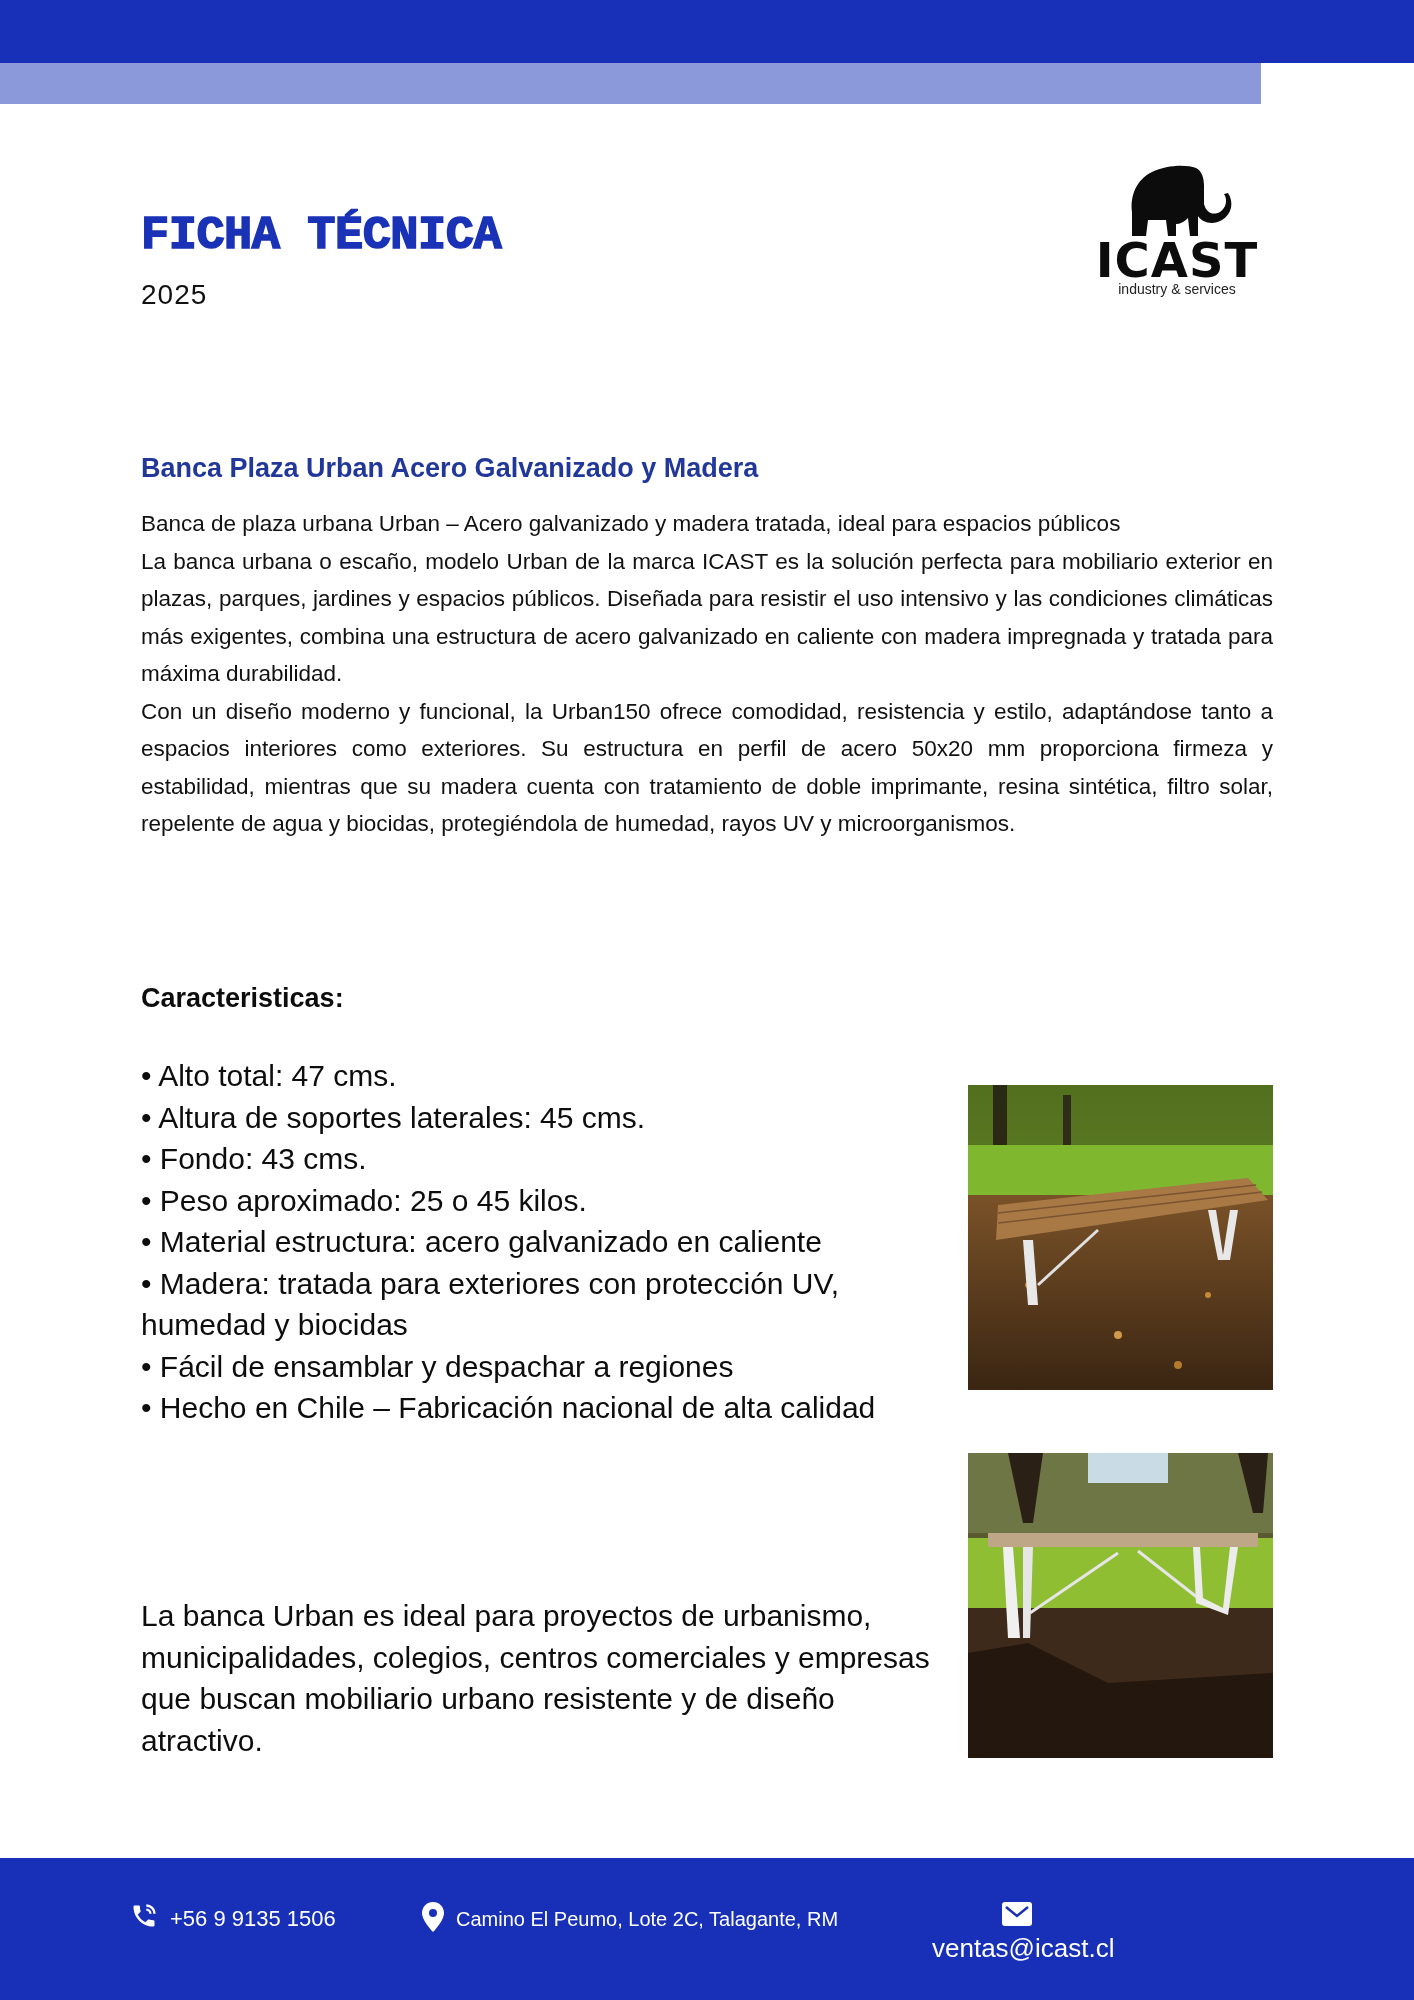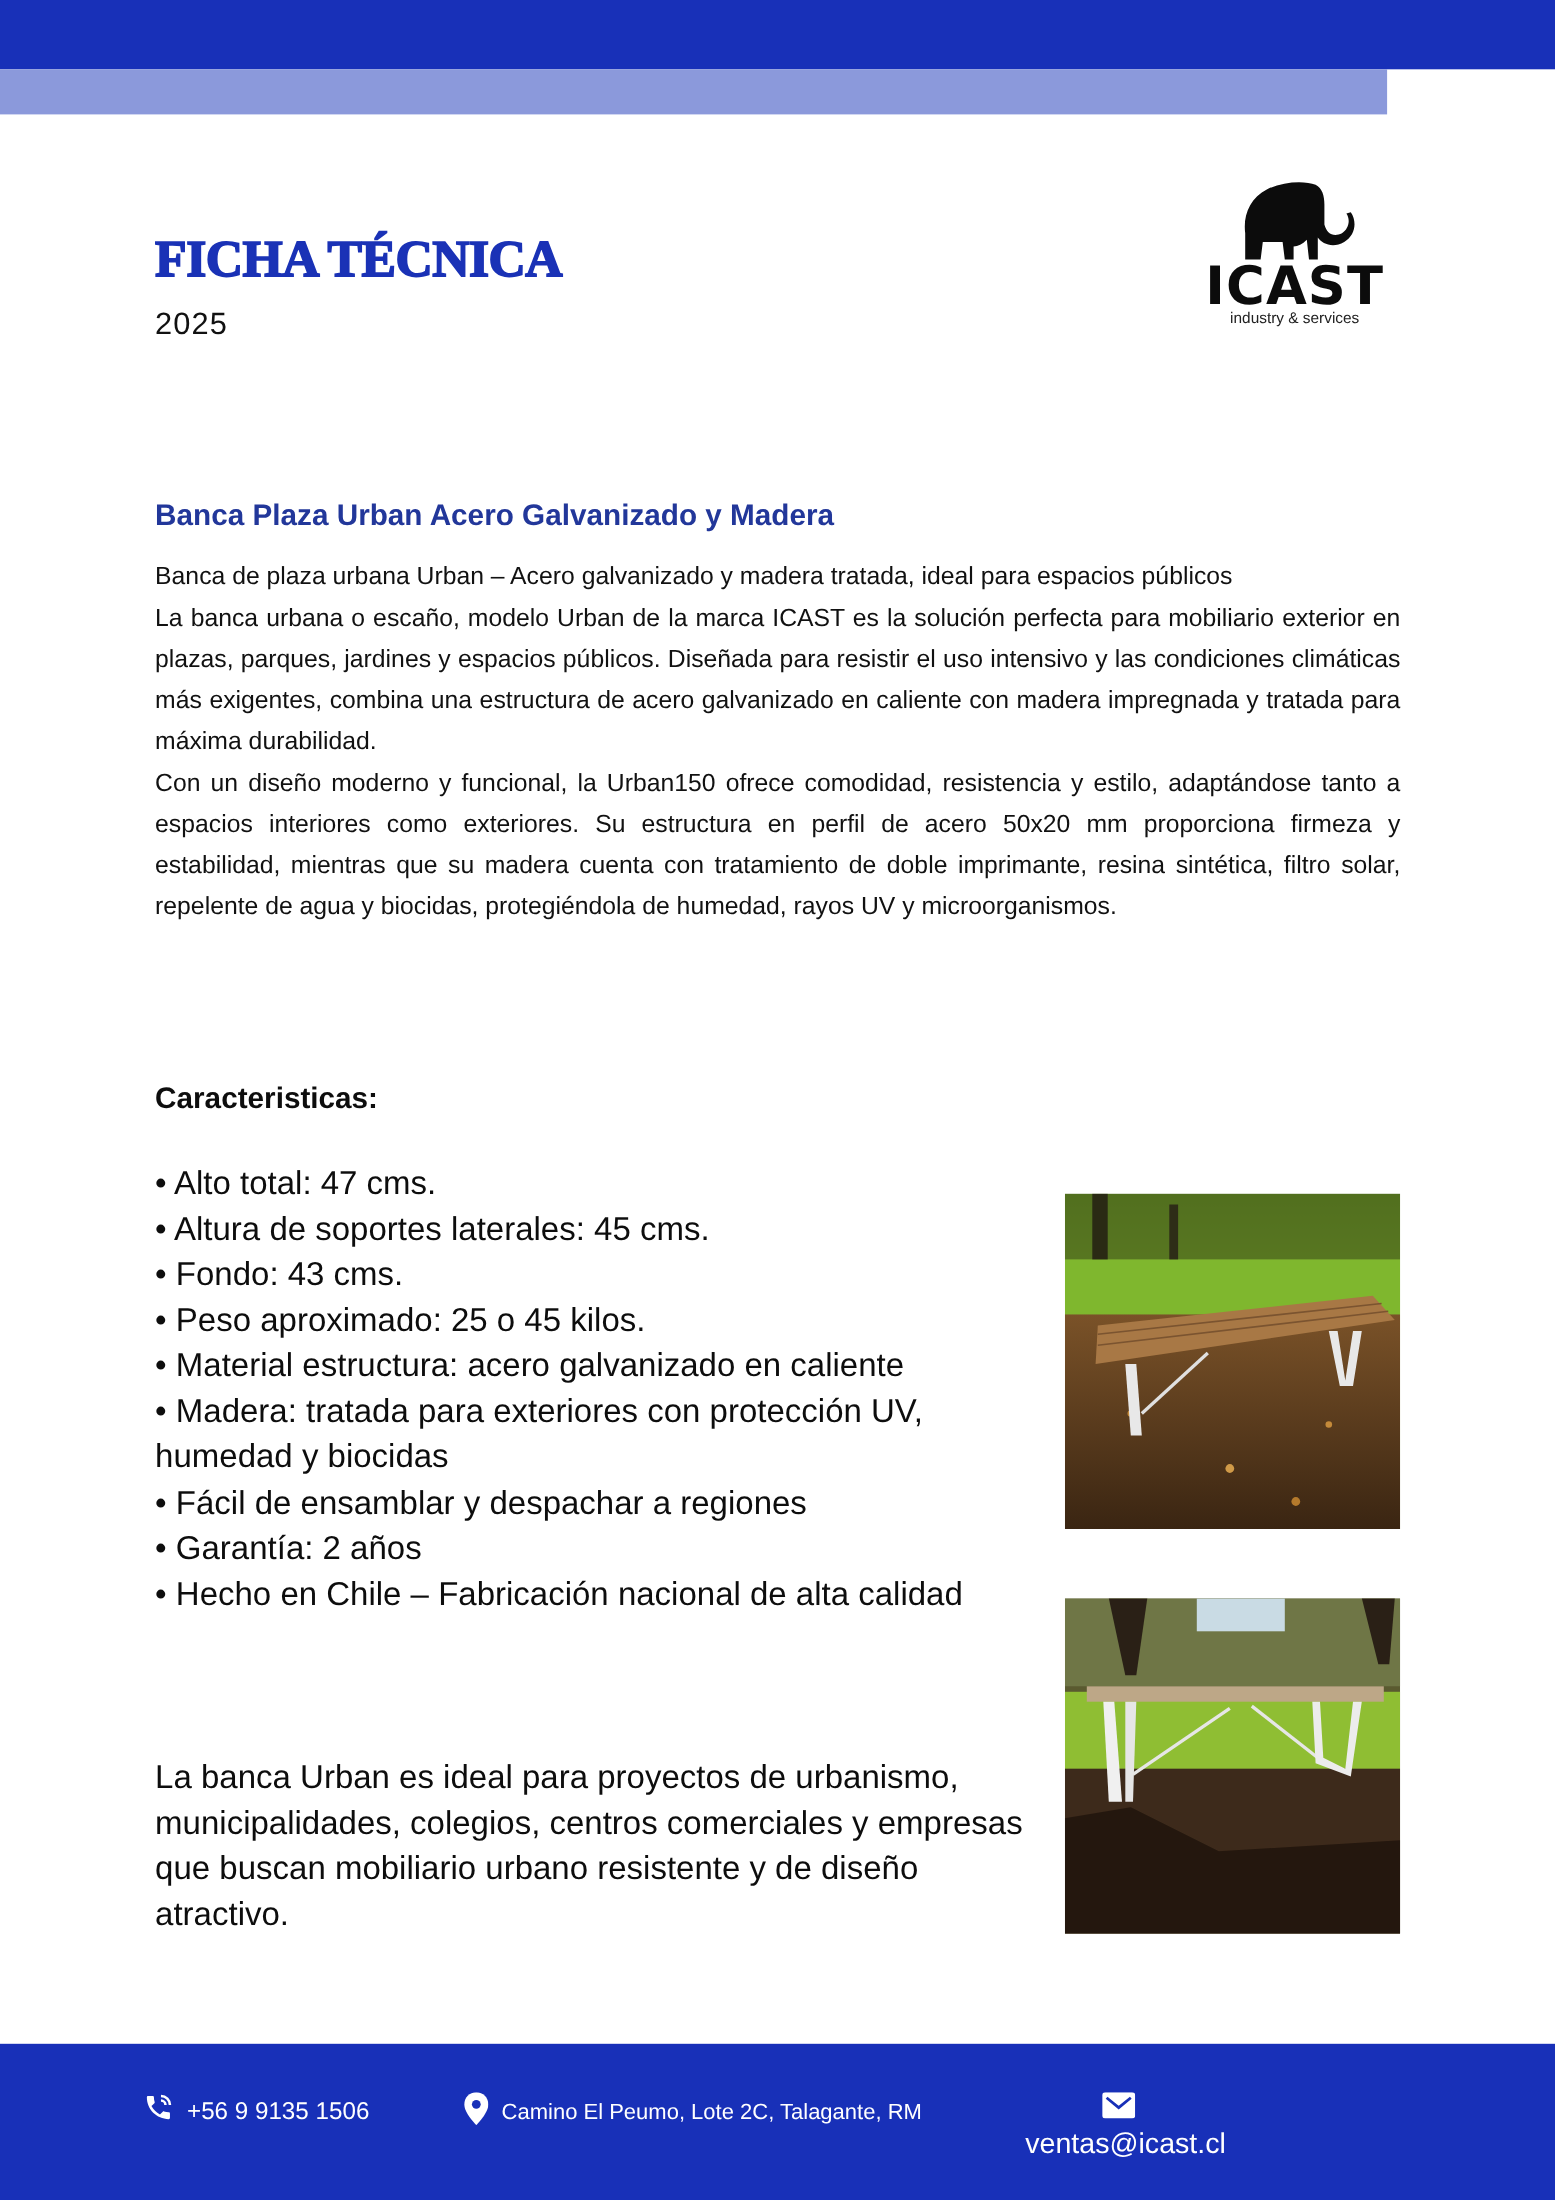--- a/index.html
+++ b/index.html
@@ -2,21 +2,21 @@
 <html><head>
   <meta charset="utf-8">
   <style>
     * { margin: 0; padding: 0; box-sizing: border-box; }
     html, body { width: 1414px; height: 2000px; background: #ffffff; overflow: hidden; }
     body { position: relative; font-family: "Liberation Sans", "DejaVu Sans", sans-serif; color: #111111; }
 
     .top-bar { position: absolute; left: 0; top: 0; width: 1414px; height: 63px; background: #1830b8; }
     .sub-bar { position: absolute; left: 0; top: 63px; width: 1261px; height: 41px; background: #8b99db; }
 
-    .title { position: absolute; left: 141px; top: 208px; font-family: Liberation Serif, serif; font-weight: 900; font-size: 47px; letter-spacing: -0.5px; color: #1a32b6; -webkit-text-stroke: 1.6px #1a32b6; line-height: 56px; }
+    .title { position: absolute; left: 141px; top: 208px; font-family: Liberation Mono, monospace; font-weight: 900; font-size: 47px; letter-spacing: -0.5px; color: #1a32b6; -webkit-text-stroke: 1.6px #1a32b6; line-height: 56px; }
     .year { position: absolute; left: 141px; top: 278px; font-size: 28px; color: #111; letter-spacing: 1px; line-height: 34px; }
 
     .logo { position: absolute; left: 1090px; top: 160px; width: 180px; height: 145px; }
     .logo svg { display: block; }
     .logo-word { position: absolute; left: 0; top: 74px; width: 174px; text-align: center; font-family: "DejaVu Sans", sans-serif; font-weight: 700; font-size: 48px; letter-spacing: 1px; color: #0c0c0c; line-height: 52px; }
     .logo-tag { position: absolute; left: 0; top: 120px; width: 174px; text-align: center; font-size: 14px; color: #222; line-height: 18px; }
 
     .product-title { position: absolute; left: 141px; top: 450px; font-size: 27px; font-weight: 700; color: #22379a; line-height: 36px; }
     .desc { position: absolute; left: 141px; top: 505px; width: 1132px; font-size: 22.5px; line-height: 37.5px; text-align: justify; color: #111; }
     .desc p { margin: 0; }
@@ -63,21 +63,20 @@
 
 <h3 class="features-heading">Caracteristicas:</h3>
 <ul class="features">
   <li>• Alto total: 47 cms.</li>
   <li>• Altura de soportes laterales: 45 cms.</li>
   <li>• Fondo: 43 cms.</li>
   <li>• Peso aproximado: 25 o 45 kilos.</li>
   <li>• Material estructura: acero galvanizado en caliente</li>
   <li>• Madera: tratada para exteriores con protección UV, humedad y biocidas</li>
   <li>• Fácil de ensamblar y despachar a regiones</li>
-  <li>• Garantía: 2 años</li>
   <li>• Hecho en Chile – Fabricación nacional de alta calidad</li>
 </ul>
 <p class="closing">La banca Urban es ideal para proyectos de urbanismo, municipalidades, colegios, centros comerciales y empresas que buscan mobiliario urbano resistente y de diseño atractivo.</p>
 
 <div class="photo photo-1" title="Banca Urban con listones de madera sobre hojas secas en un parque">
   <svg width="305" height="305" viewBox="0 0 305 305">
     <defs>
       <linearGradient id="sky1" x1="0" y1="0" x2="0" y2="1">
         <stop offset="0" stop-color="#5d7a23"></stop>
         <stop offset="0.5" stop-color="#8fb43a"></stop>

